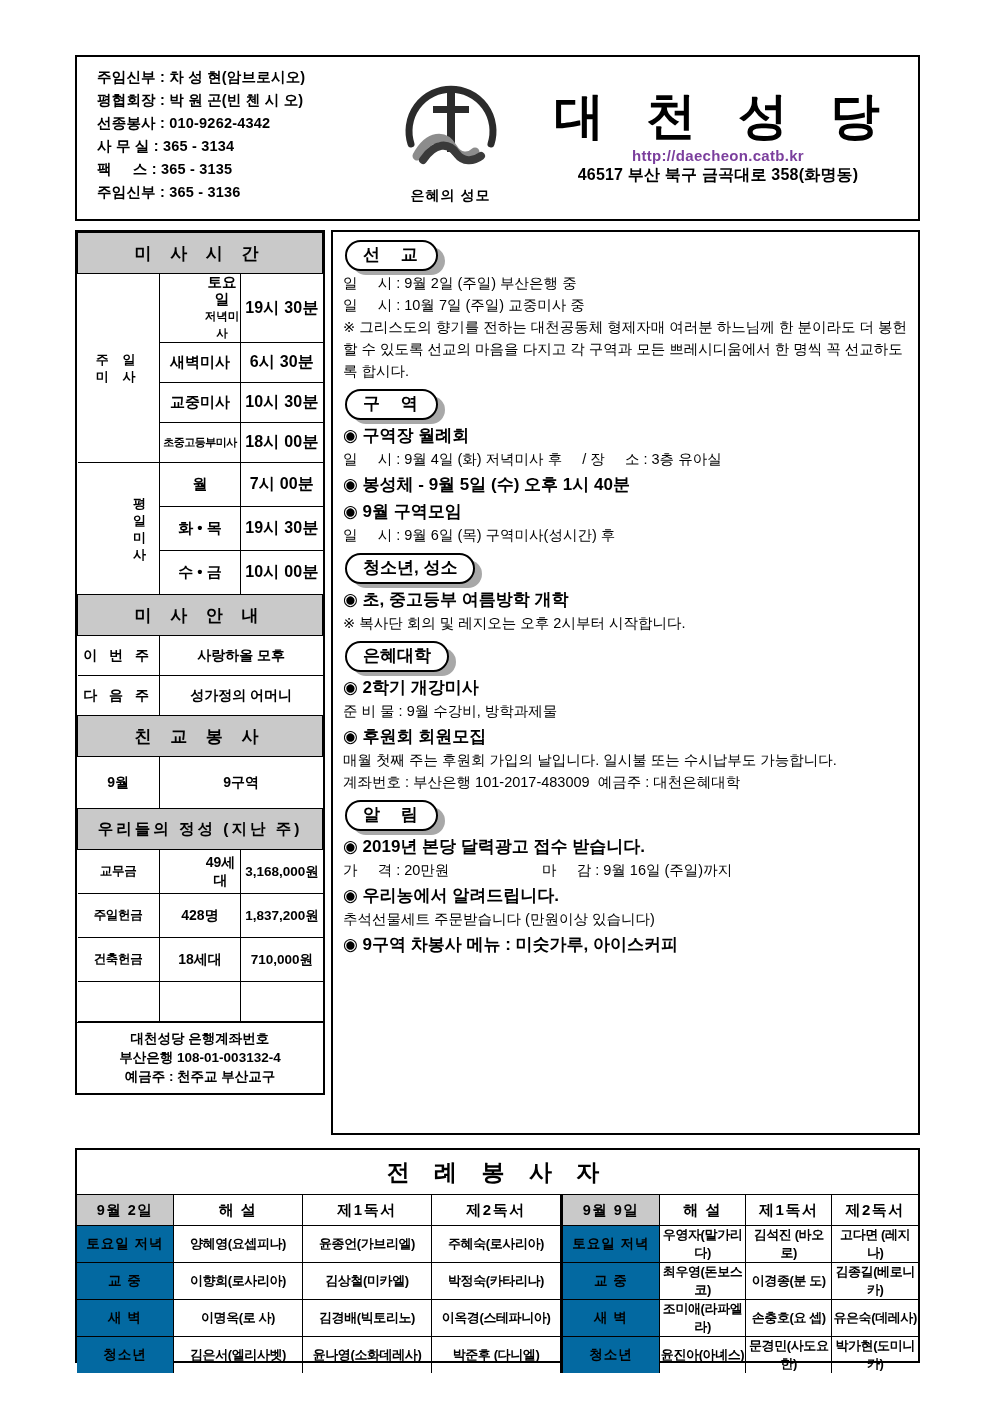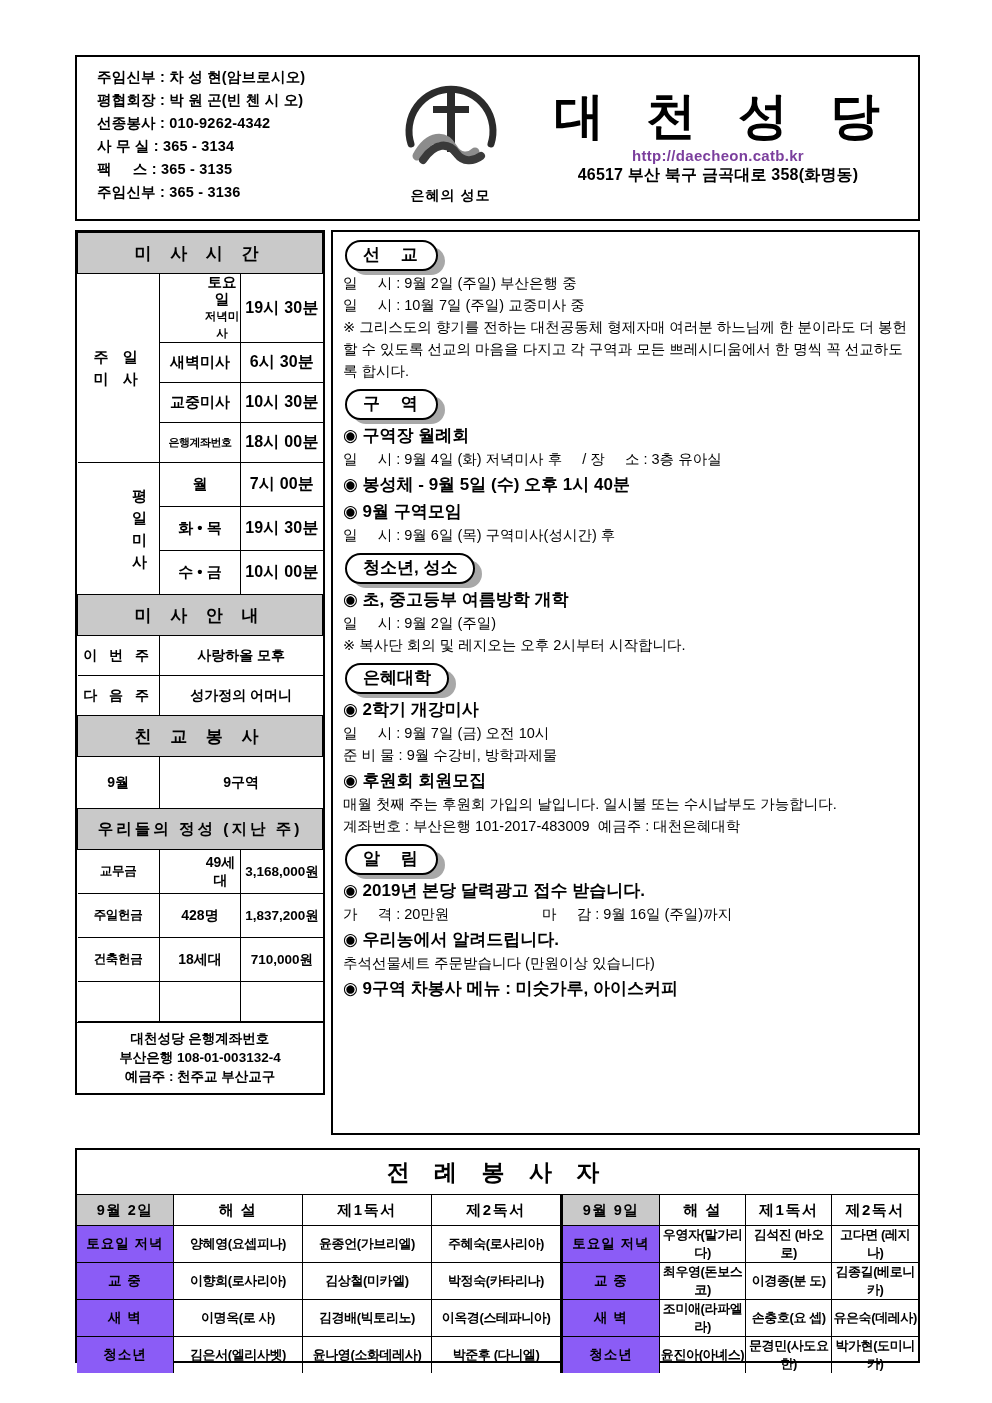--- a/index.html
+++ b/index.html
@@ -53,21 +53,21 @@
   table.tb{border-collapse:collapse;width:100%;table-layout:fixed;}
   table.tb td{
     border:1px solid #000;text-align:center;vertical-align:middle;
     font-weight:bold;padding:0;
   }
   .bandhead{
     background:#c9c9c9;font-size:17px;letter-spacing:7px;height:40px;
     border-left:0;border-right:0;
   }
   .bandhead.small{letter-spacing:3px;font-size:15.5px;}
-  .cell-label{font-size:15px;letter-spacing:5px;line-height:22px;}
+  .cell-label{font-size:13px;letter-spacing:5px;line-height:17px;}
   .cell-mid{font-size:15px;}
   .cell-mid.sm{font-size:11px;letter-spacing:-0.5px;}
   .cell-mid.two{font-size:14.5px;line-height:17px;padding-left:44px;}
   .cell-time{font-size:16px;letter-spacing:.2px;}
   .row40{height:40px;}
   .row44{height:44px;}
   .row46{height:46px;}
   .row52{height:52px;}
   .guide-l{font-size:14px;letter-spacing:4px;}
   .guide-r{font-size:14px;}
@@ -113,21 +113,21 @@
   .bottom-title{
     text-align:center;font-size:23px;font-weight:bold;letter-spacing:9px;
     padding:7px 0 6px;
   }
   table.lit{border-collapse:collapse;width:100%;table-layout:fixed;}
   table.lit td{
     border:1px solid #000;text-align:center;font-weight:bold;
     font-size:13px;height:30px;padding:0;letter-spacing:-.4px;
   }
   table.lit td.hd{background:#c9c9c9;font-size:14.5px;letter-spacing:1.5px;}
-  table.lit td.rowhd{background:#8b5cf6;font-size:13.5px;letter-spacing:1px;}
+  table.lit td.rowhd{background:#0369a1;font-size:13.5px;letter-spacing:1px;}
   table.lit td.colhd{font-size:15px;letter-spacing:1.5px;}
   table.lit td.divider{border-left:3px solid #000;}
 </style>
 </head>
 <body>
 
 <div class="page">
 
   <div class="header">
     <div class="hdr-left">
@@ -174,21 +174,21 @@
       </tr>
       <tr class="row40">
         <td class="cell-mid">새벽미사</td>
         <td class="cell-time" style="border-right:0;">6시 30분</td>
       </tr>
       <tr class="row40">
         <td class="cell-mid">교중미사</td>
         <td class="cell-time" style="border-right:0;">10시 30분</td>
       </tr>
       <tr class="row40">
-        <td class="cell-mid sm">은행계좌번호</td>
+        <td class="cell-mid sm">초중고등부미사</td>
         <td class="cell-time" style="border-right:0;">18시 00분</td>
       </tr>
       <tr class="row44">
         <td class="cell-label" rowspan="3" style="white-space:pre-line;border-left:0;padding-left:48px;">평 일
 미 사</td>
         <td class="cell-mid">월</td>
         <td class="cell-time" style="border-right:0;">7시 00분</td>
       </tr>
       <tr class="row44">
         <td class="cell-mid">화 • 목</td>
@@ -274,31 +274,29 @@
       <div class="bullet-line">◉ 9월 구역모임</div>
       <div class="sub-line">일     시 : 9월 6일 (목) 구역미사(성시간) 후</div>
     </div>
 
     <div class="sect">
       <div class="pill-wrap">
         <span class="pill-shadow"></span>
         <span class="pill">청소년, 성소</span>
       </div>
       <div class="bullet-line">◉ 초, 중고등부 여름방학 개학</div>
-      <div class="sub-line">일     시 : 9월 2일 (주일)</div>
       <div class="sub-line">※ 복사단 회의 및 레지오는 오후 2시부터 시작합니다.</div>
     </div>
 
     <div class="sect">
       <div class="pill-wrap">
         <span class="pill-shadow"></span>
         <span class="pill">은혜대학</span>
       </div>
       <div class="bullet-line">◉ 2학기 개강미사</div>
-      <div class="sub-line">일     시 : 9월 7일 (금) 오전 10시</div>
       <div class="sub-line">준 비 물 : 9월 수강비, 방학과제물</div>
       <div class="bullet-line">◉ 후원회 회원모집</div>
       <div class="sub-line wrapz" style="width:572px;">매월 첫째 주는 후원회 가입의 날입니다. 일시불 또는 수시납부도 가능합니다.</div>
       <div class="sub-line">계좌번호 : 부산은행 101-2017-483009  예금주 : 대천은혜대학</div>
     </div>
 
     <div class="sect">
       <div class="pill-wrap">
         <span class="pill-shadow"></span>
         <span class="pill sp">알  림</span>

